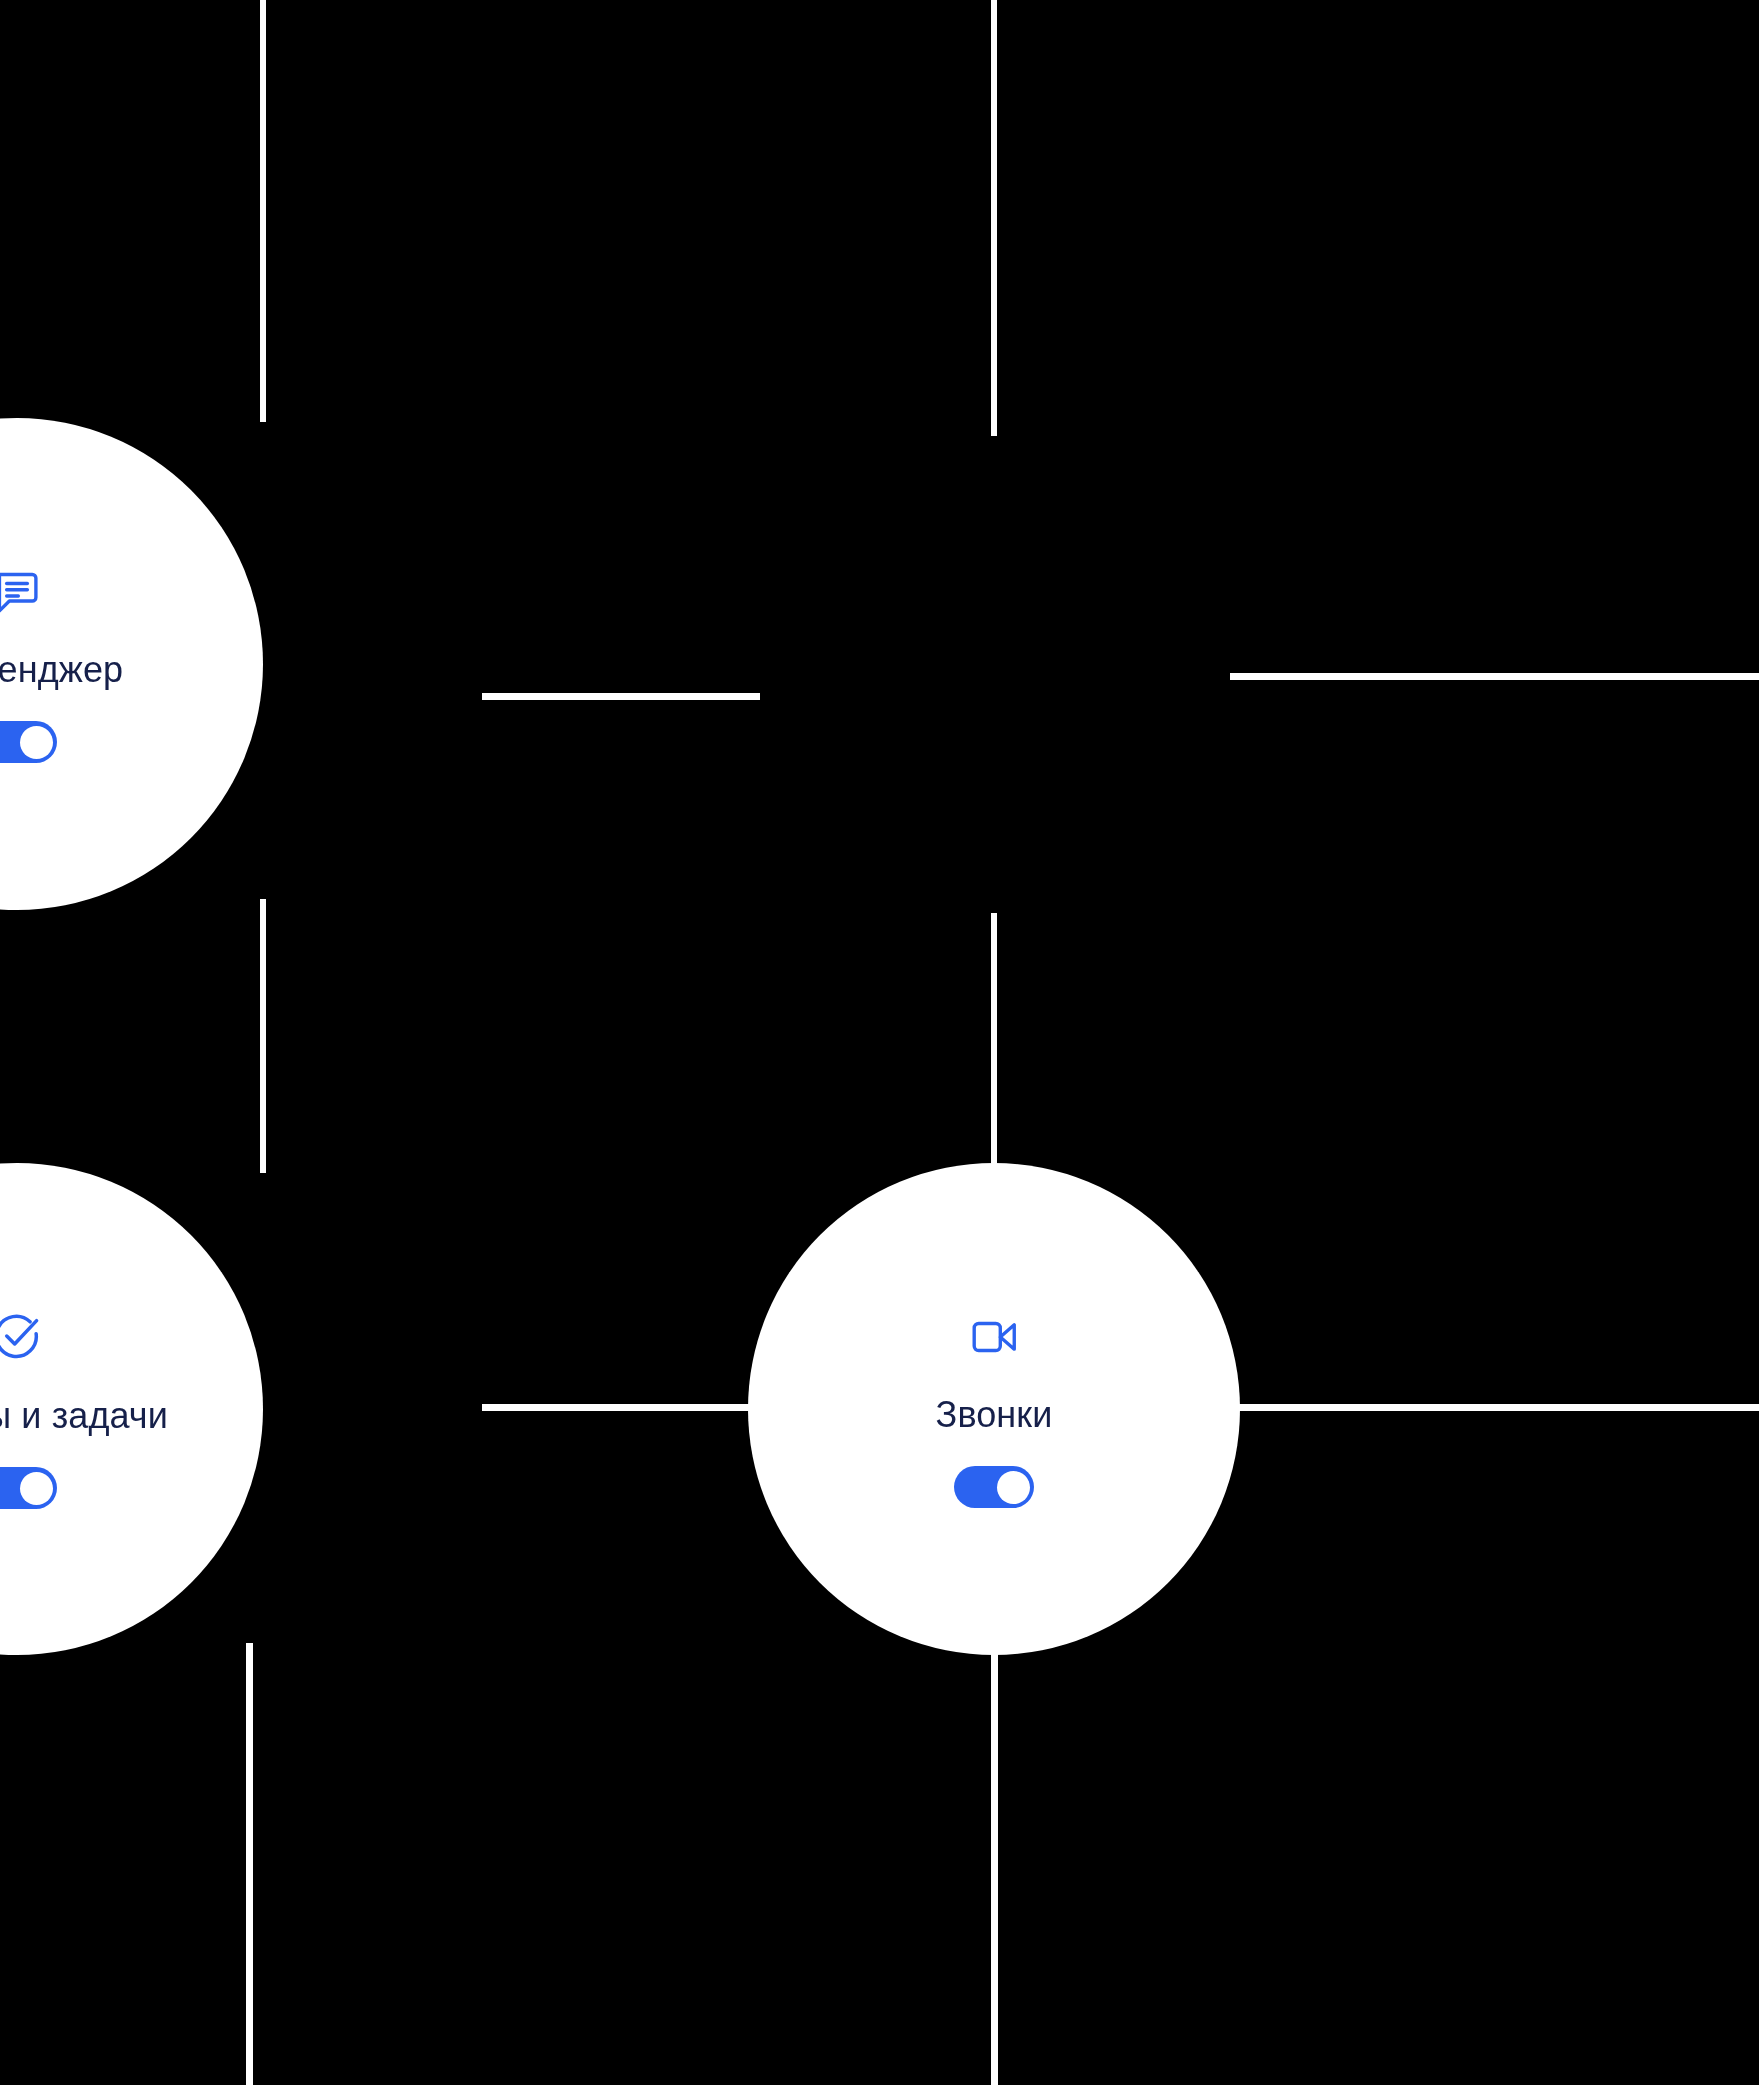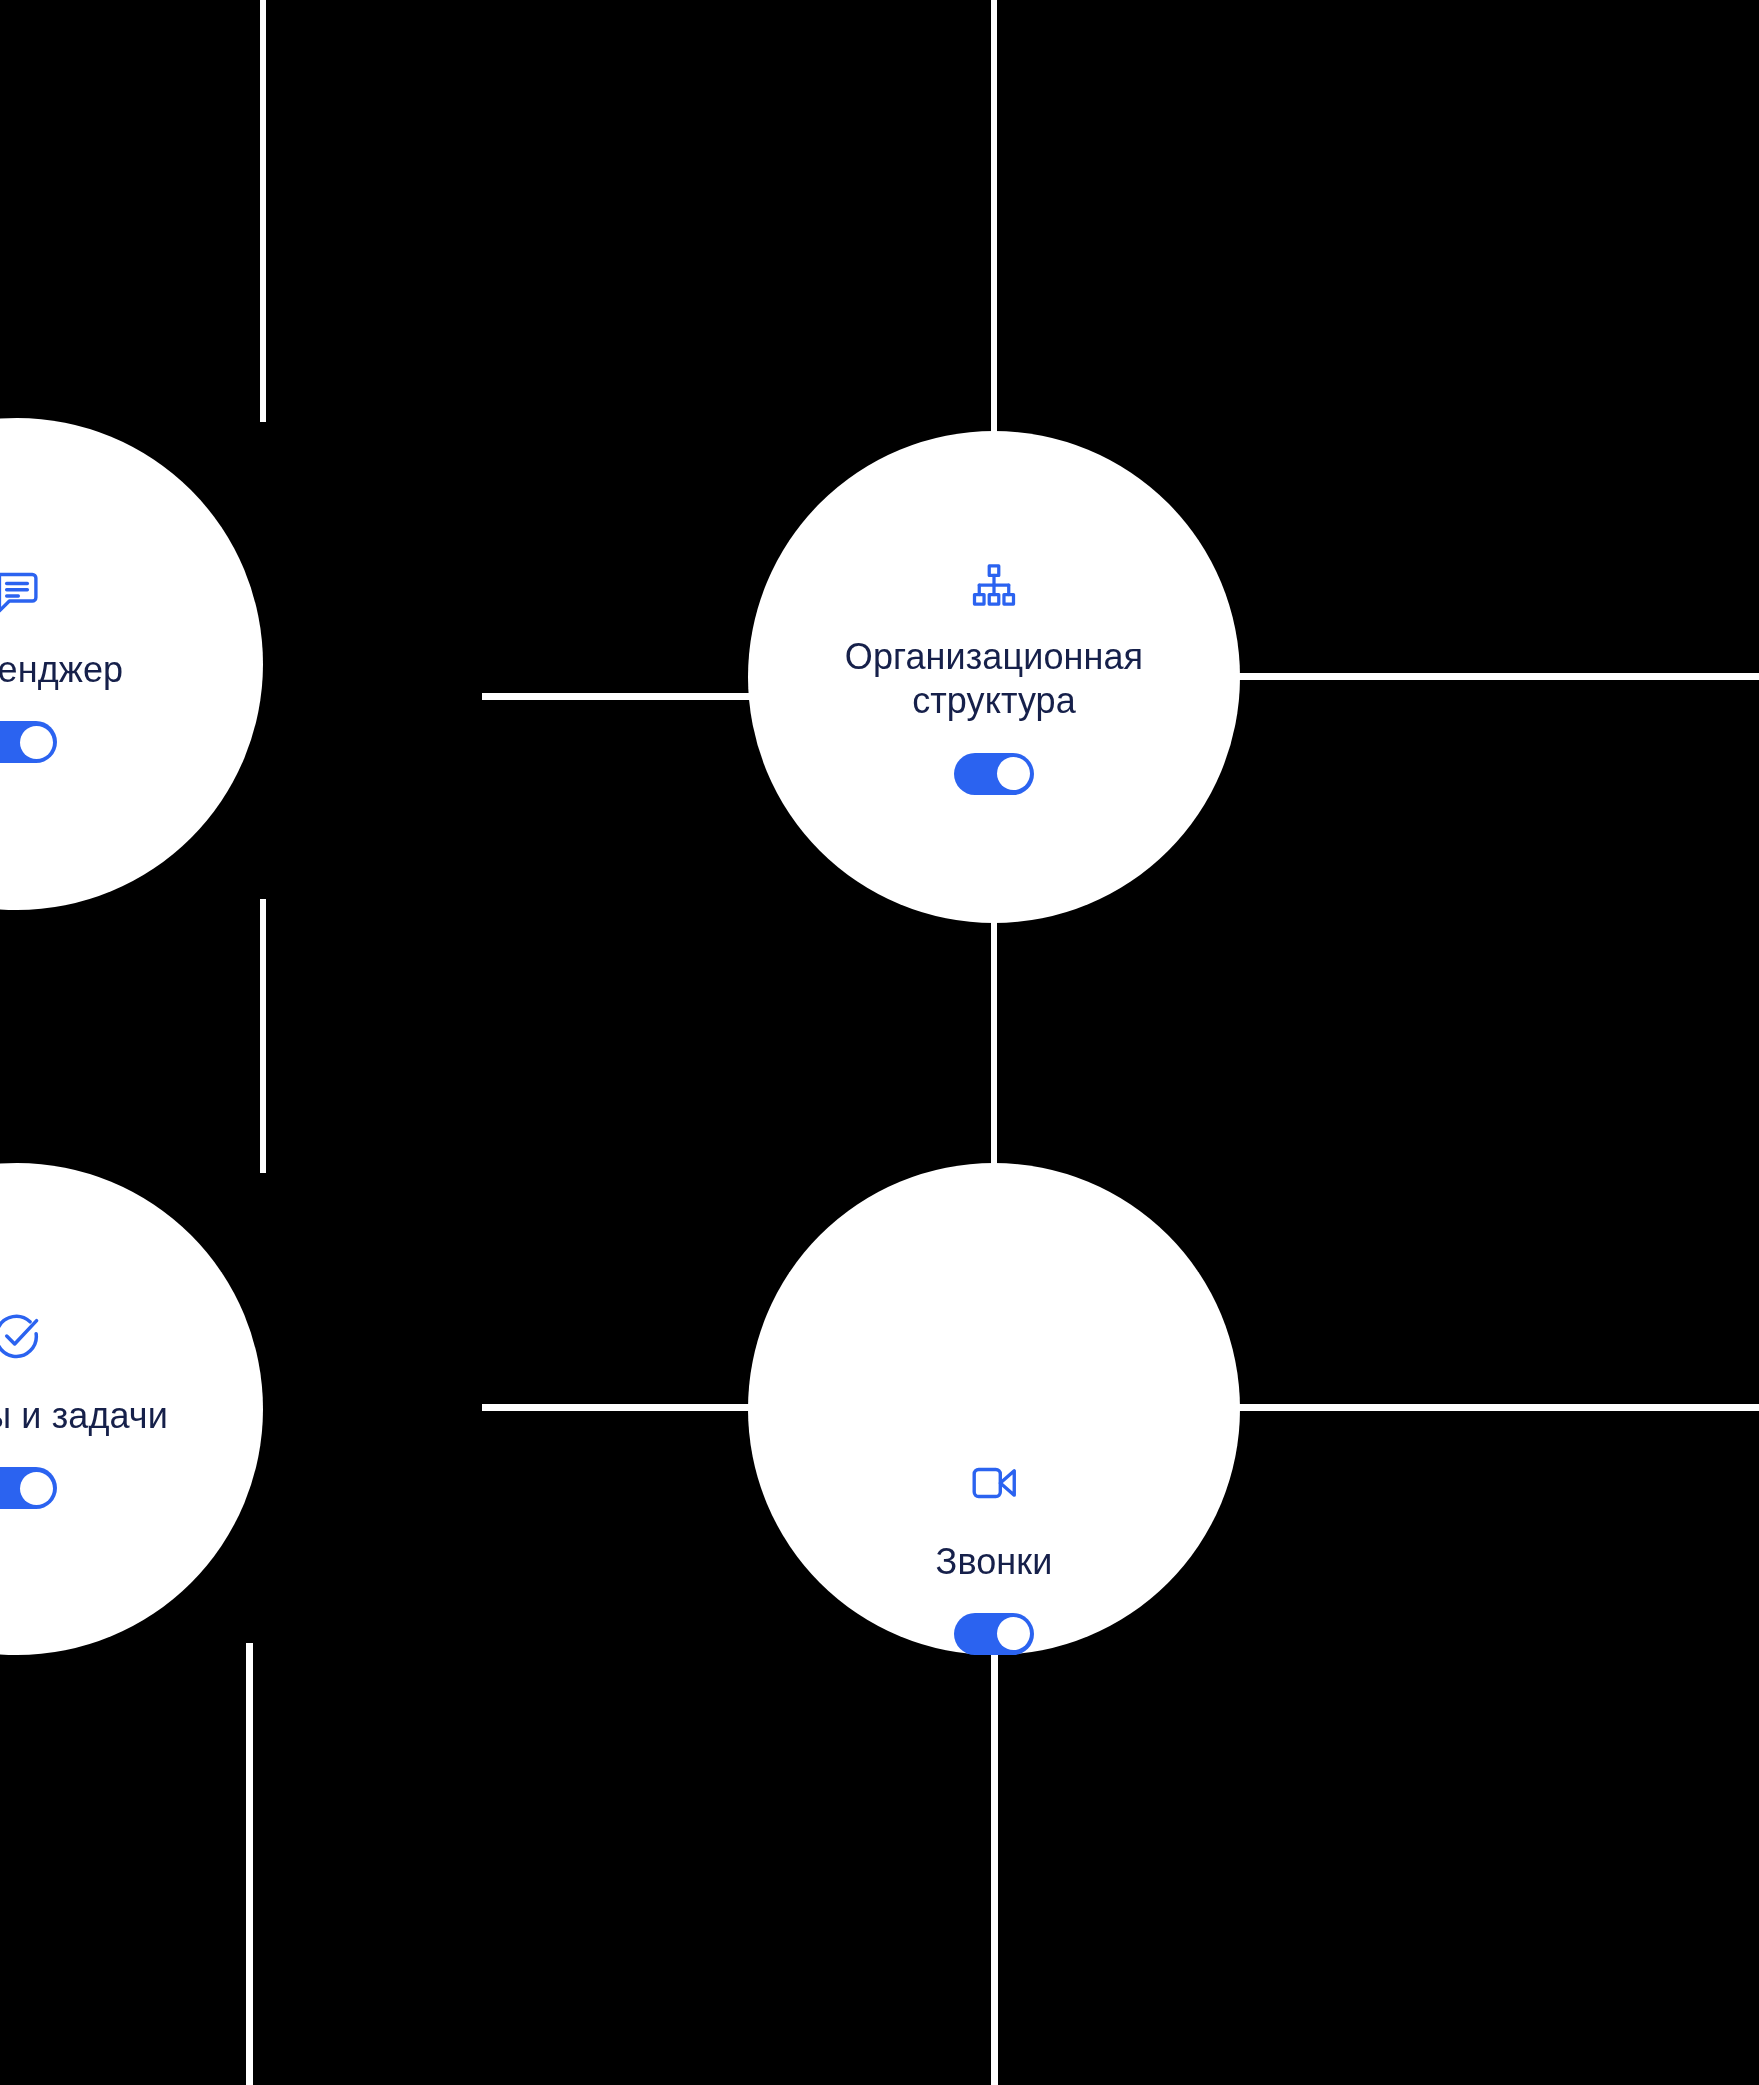--- a/index.html
+++ b/index.html
@@ -107,21 +107,20 @@
     width: 492px;
     height: 492px;
     transform: translateX(-246px);
     margin-left: 246px;
   }
   #node-calls {
     left: 748px;
     top: 1163px;
     width: 492px;
     height: 492px;
-    justify-content: flex-end;
   }
 </style>
 </head>
 <body>
 
 <div id="stage">
 
   <div class="connector" style="left:260px; top:0; width:6px; height:422px;"></div>
 
   <div class="connector" style="left:991px; top:0; width:6px; height:436px;"></div>
@@ -152,42 +151,20 @@
           <line x1="7.4" y1="13.8" x2="12.6" y2="13.8"></line>
         </svg>
       </span>
       <div class="node-label">Мессенджер</div>
       <div class="toggle">
         <div class="knob"></div>
       </div>
     </div>
   </div>
 
-  <div class="node" id="node-orgstructure" style="left:748px; top:431px; width:492px; height:492px;">
-    <div class="node-inner">
-      <span class="node-icon" style="margin-bottom:24px;">
-        <svg width="52" height="52" viewBox="0 0 24 24" fill="none" stroke="#2b63f0" stroke-width="1.5" stroke-linecap="round" stroke-linejoin="round">
-          <rect x="9.8" y="3.2" width="4.4" height="4.4"></rect>
-          <rect x="3.0" y="16.4" width="4.4" height="4.4"></rect>
-          <rect x="9.8" y="16.4" width="4.4" height="4.4"></rect>
-          <rect x="16.6" y="16.4" width="4.4" height="4.4"></rect>
-          <line x1="12" y1="7.6" x2="12" y2="12.0"></line>
-          <line x1="5.2" y1="12.0" x2="18.8" y2="12.0"></line>
-          <line x1="5.2" y1="12.0" x2="5.2" y2="16.4"></line>
-          <line x1="12" y1="12.0" x2="12" y2="16.4"></line>
-          <line x1="18.8" y1="12.0" x2="18.8" y2="16.4"></line>
-        </svg>
-      </span>
-      <div class="node-label">Организационная
-структура</div>
-      <div class="toggle">
-        <div class="knob"></div>
-      </div>
-    </div>
-  </div>
 
   <div class="node" id="node-projects" style="left:-229px; top:1163px; width:492px; height:492px; transform:none; margin-left:0;">
     <div class="node-inner">
       <span class="node-icon">
         <svg width="56" height="56" viewBox="0 0 24 24" fill="none" stroke="#2b63f0" stroke-width="1.5" stroke-linecap="round" stroke-linejoin="round">
           <path d="M20.2 10.6a8.6 8.6 0 1 1-2.6-5.1"></path>
           <polyline points="7.6,11.6 11.0,15.0 20.4,5.0"></polyline>
         </svg>
       </span>
       <div class="node-label">Проекты и задачи</div>

